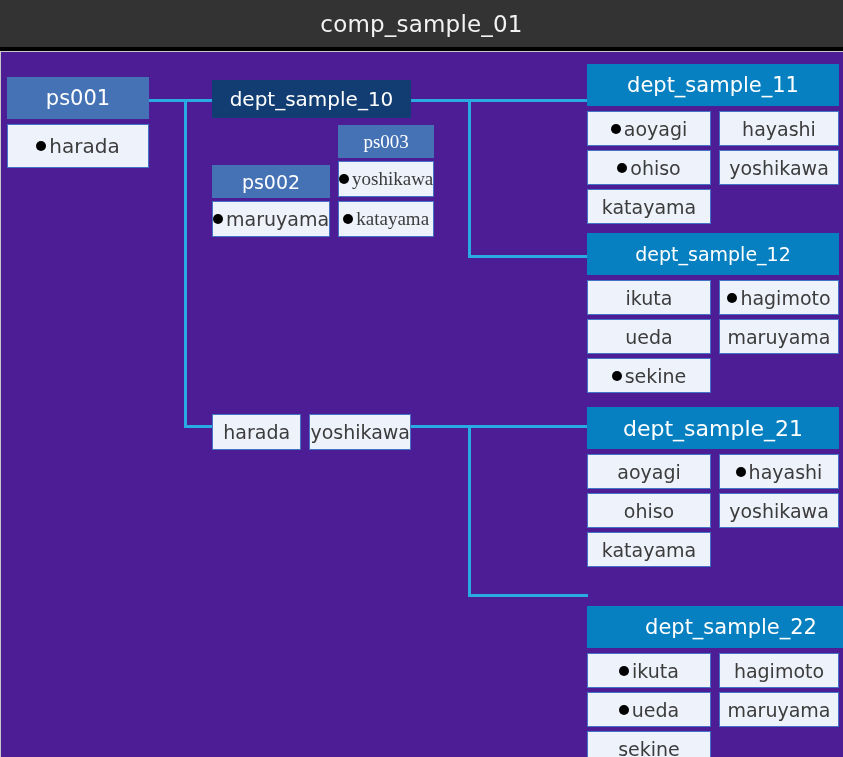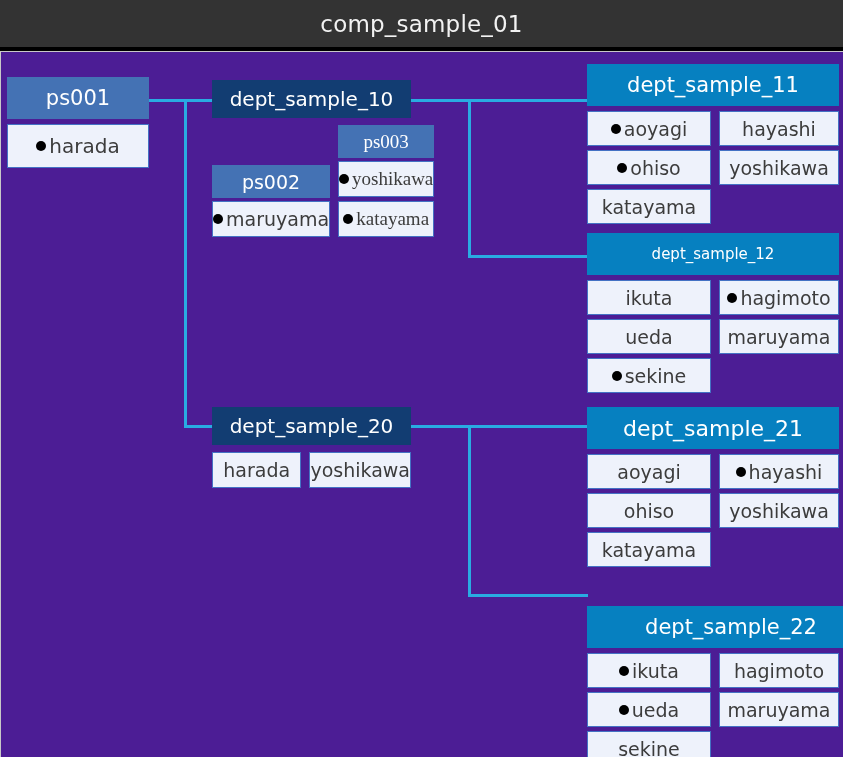--- a/index.html
+++ b/index.html
@@ -183,21 +183,21 @@
         </div>
         <div class="cell" style="height:35px; font-size:19px; margin-top:4px;">
           <span class="bullet hidden"></span>
           <span>yoshikawa</span>
         </div>
       </div>
     </div>
   </div>
 
   <div class="node" style="left:586px; top:181px; width:252px;">
-    <div class="node-header hdr-dept11" style="height:42px; font-size:15px;">
+    <div class="node-header hdr-dept11" style="height:42px; font-size:19px;">
       <span>dept_sample_12</span>
     </div>
     <div style="display:flex; gap:8px; margin-top:5px;">
       <div style="width:124px;">
         <div class="cell" style="height:35px; font-size:19px;">
           <span class="bullet hidden"></span>
           <span>ikuta</span>
         </div>
         <div class="cell" style="height:35px; font-size:19px; margin-top:4px;">
           <span class="bullet hidden"></span>
@@ -215,23 +215,20 @@
         </div>
         <div class="cell" style="height:35px; font-size:19px; margin-top:4px;">
           <span class="bullet hidden"></span>
           <span>maruyama</span>
         </div>
       </div>
     </div>
   </div>
 
   <div class="node" style="left:211px; top:355px; width:199px;">
-    <div class="node-header hdr-dept10" style="height:38px; font-size:20px;">
-      <span>dept_sample_20</span>
-    </div>
     <div style="display:flex; gap:8px; margin-top:7px;">
       <div style="width:122px;">
         <div class="cell" style="height:36px; font-size:19px;">
           <span class="bullet hidden"></span>
           <span>harada</span>
         </div>
       </div>
       <div style="width:122px;">
         <div class="cell" style="height:36px; font-size:19px;">
           <span class="bullet hidden"></span>

